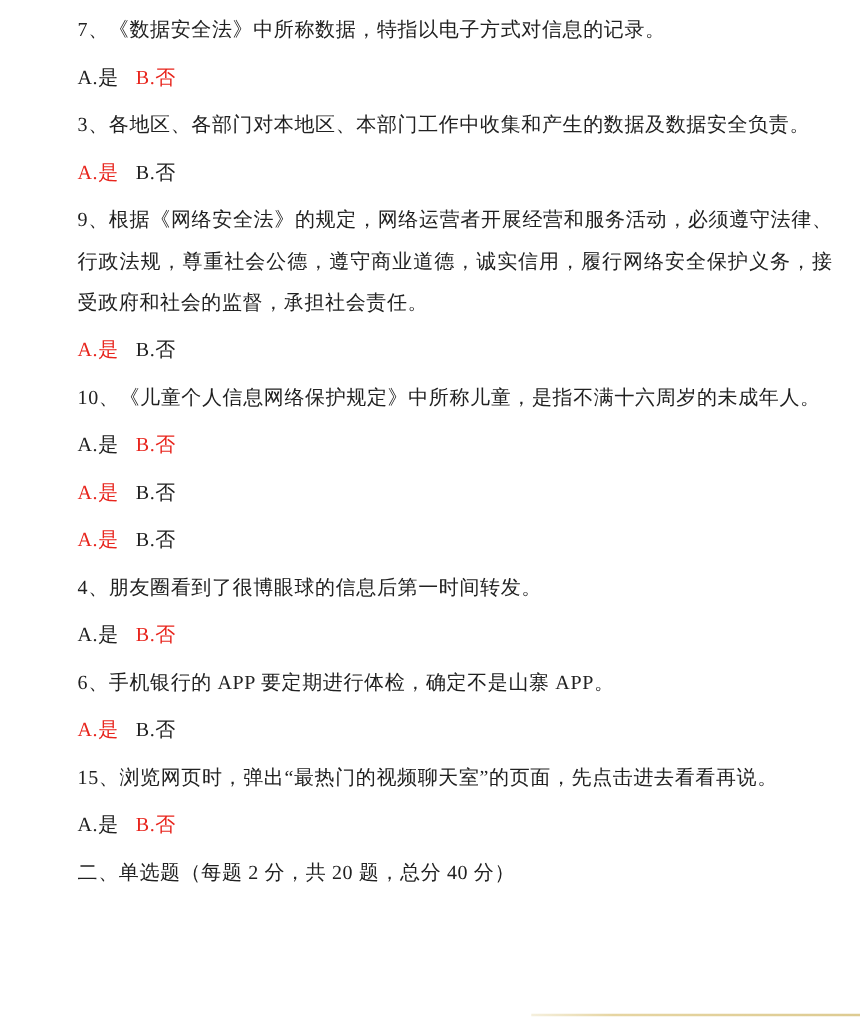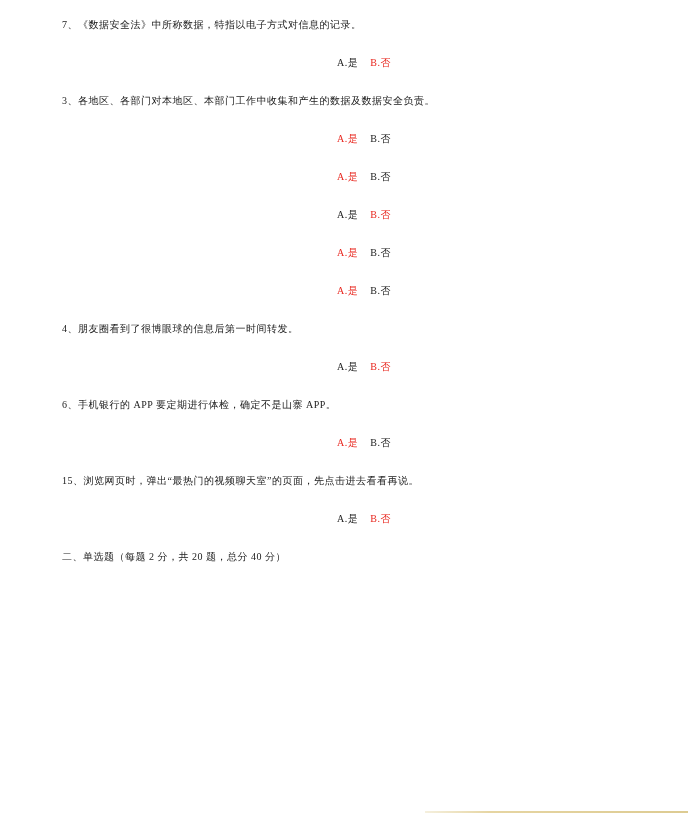--- a/index.html
+++ b/index.html
@@ -13,27 +13,27 @@
     overflow: hidden;
     position: relative;
     font-family: "Liberation Serif", "DejaVu Serif", serif;
   }
   .doc {
     padding: 8px 22px 0 62px;
     color: #212121;
   }
   .doc p {
     margin: 0 0 5px 0;
-    font-size: 10px;
+    font-size: 16px;
     line-height: 33px;
     text-align: justify;
     letter-spacing: 0.5px;
   }
   .doc p.ans {
-    text-align: center;
+    text-align: left;
   }
   .opt {
     display: inline-block;
   }
   .opt.first {
     margin-right: 9px;
   }
   .section-heading {
     white-space: nowrap;
   }
@@ -56,25 +56,27 @@
     <span class="opt first">A.是</span>
     <span class="opt" style="color: rgb(232, 37, 29);">B.否</span>
   </p>
 
   <p class="q">3、各地区、各部门对本地区、本部门工作中收集和产生的数据及数据安全负责。</p>
   <p class="ans">
     <span class="opt first" style="color: rgb(232, 37, 29);">A.是</span>
     <span class="opt">B.否</span>
   </p>
 
+  <p class="q">9、根据《网络安全法》的规定，网络运营者开展经营和服务活动，必须遵守法律、行政法规，尊重社会公德，遵守商业道德，诚实信用，履行网络安全保护义务，接受政府和社会的监督，承担社会责任。</p>
   <p class="ans">
     <span class="opt first" style="color: rgb(232, 37, 29);">A.是</span>
     <span class="opt">B.否</span>
   </p>
 
+  <p class="q">10、《儿童个人信息网络保护规定》中所称儿童，是指不满十六周岁的未成年人。</p>
   <p class="ans">
     <span class="opt first">A.是</span>
     <span class="opt" style="color: rgb(232, 37, 29);">B.否</span>
   </p>
 
   <p class="ans">
     <span class="opt first" style="color: rgb(232, 37, 29);">A.是</span>
     <span class="opt">B.否</span>
   </p>
 

